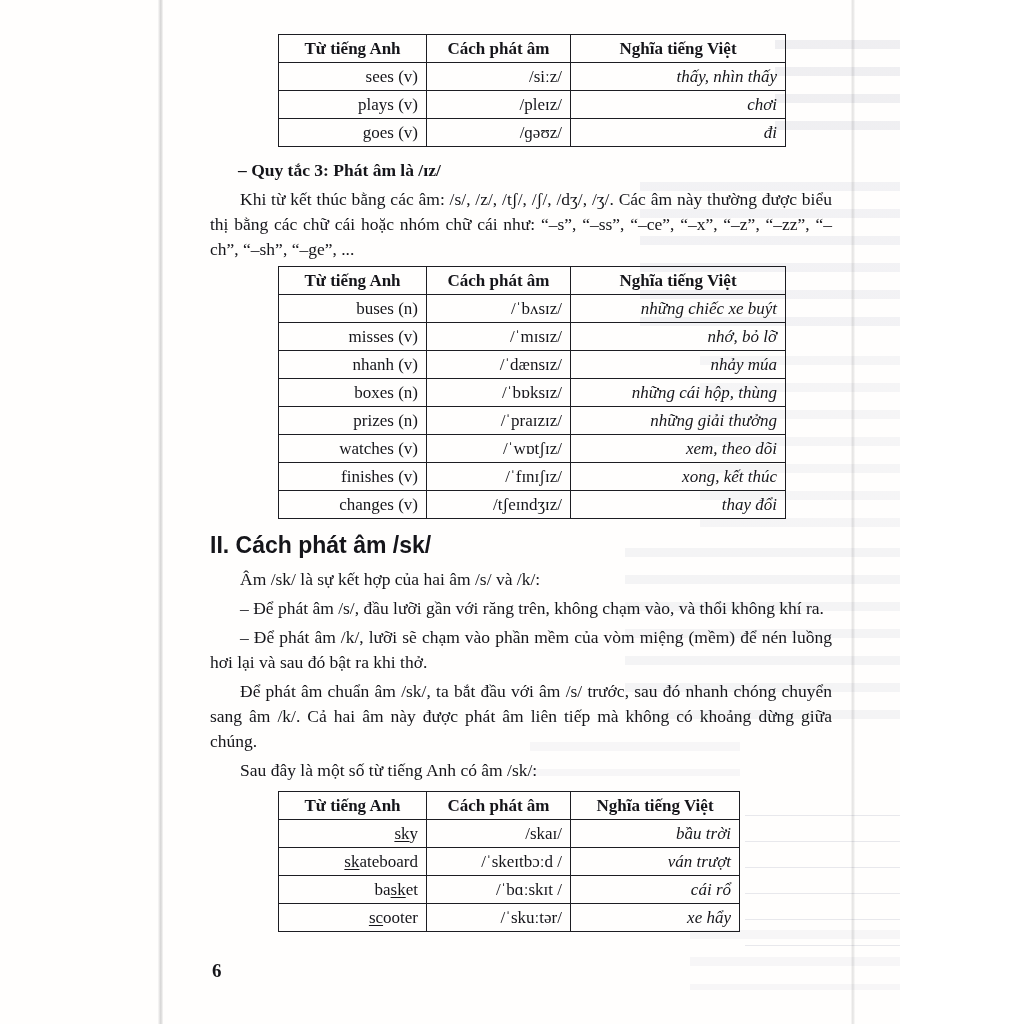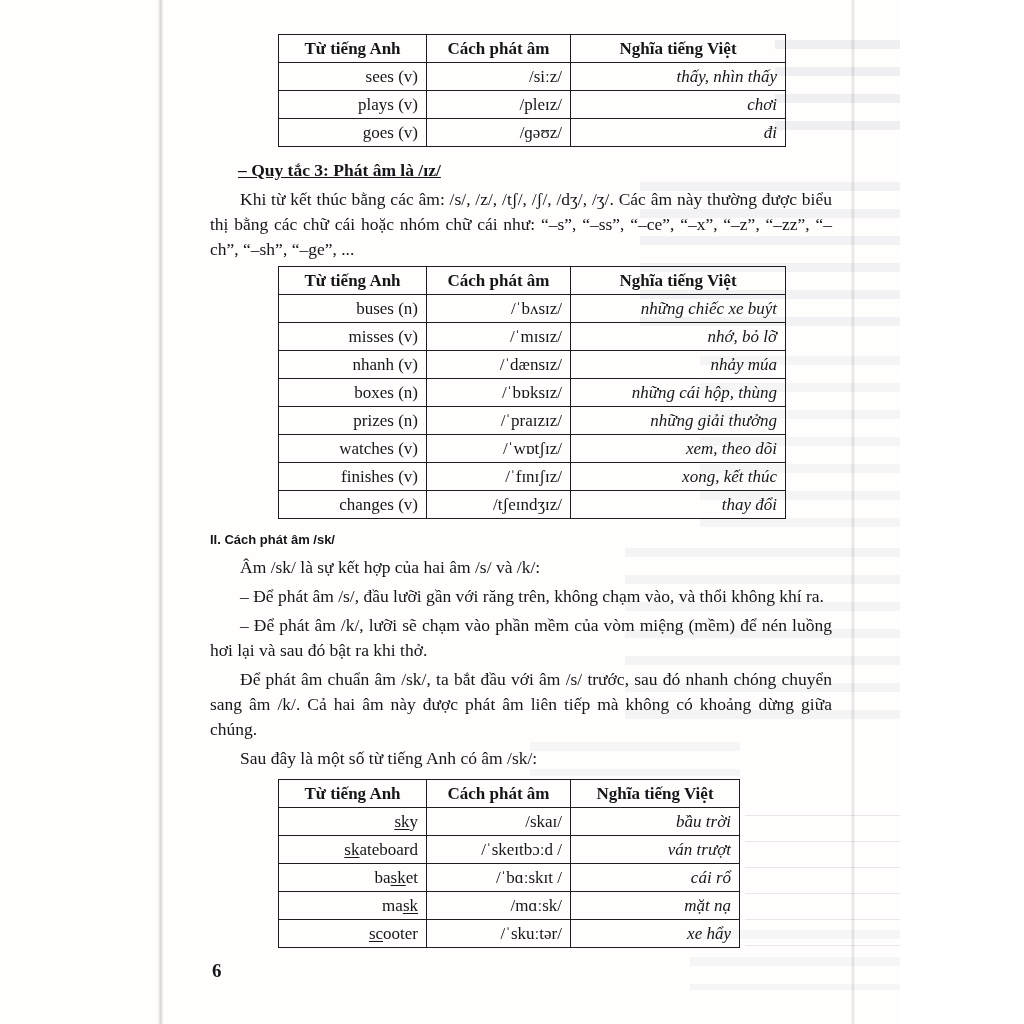--- a/index.html
+++ b/index.html
@@ -31,26 +31,26 @@
   .tbl th{font-weight:bold;text-align:center;}
   .tbl td:nth-child(3){font-style:italic;padding-left:16px;}
   .tbl-a th:nth-child(1){width:131px;}
   .tbl-a th:nth-child(2){width:127px;}
   .tbl-a th:nth-child(3){width:198px;}
   .tbl-b th:nth-child(1){width:131px;}
   .tbl-b th:nth-child(2){width:127px;}
   .tbl-b th:nth-child(3){width:152px;}
   .u{text-decoration:underline;text-underline-offset:2px;}
 
-  .rule-heading{font-size:17.5px;font-weight:bold;margin:13px 0 6px 28px;text-decoration:underline;}
+  .rule-heading{font-size:17.5px;font-weight:bold;margin:13px 0 6px 28px;}
   .para{font-size:17.5px;line-height:25px;text-align:justify;margin:0 0 4px 0;text-indent:30px;}
   .example-label{font-weight:bold;font-size:17.5px;margin:7px 0 8px 28px;}
   .sect-heading{
     font-family:"Liberation Sans","DejaVu Sans",sans-serif;
-    font-size:13px;font-weight:bold;margin:13px 0 8px 0;
+    font-size:23px;font-weight:bold;margin:13px 0 8px 0;
   }
   .gap-before-table{margin-top:8px;}
   .page-number{position:absolute;left:212px;top:960px;font-weight:bold;font-size:19px;}
 </style>
 </head>
 <body>
 
 <div class="scan">
 
   <div class="edge edge-left"></div>
@@ -176,25 +176,20 @@
             <td><span></span><span class="u">sk</span><span>ateboard</span></td>
             <td>/ˈskeɪtbɔːd /</td>
             <td>ván trượt</td>
           </tr>
           <tr>
             <td><span>ba</span><span class="u">sk</span><span>et</span></td>
             <td>/ˈbɑːskɪt /</td>
             <td>cái rổ</td>
           </tr>
           <tr>
-            <td><span>ma</span><span class="u">sk</span><span></span></td>
-            <td>/mɑːsk/</td>
-            <td>mặt nạ</td>
-          </tr>
-          <tr>
             <td><span></span><span class="u">sc</span><span>ooter</span></td>
             <td>/ˈskuːtər/</td>
             <td>xe hẩy</td>
           </tr>
         </tbody>
       </table>
 
   </div>
 
   <div class="page-number">6</div>

